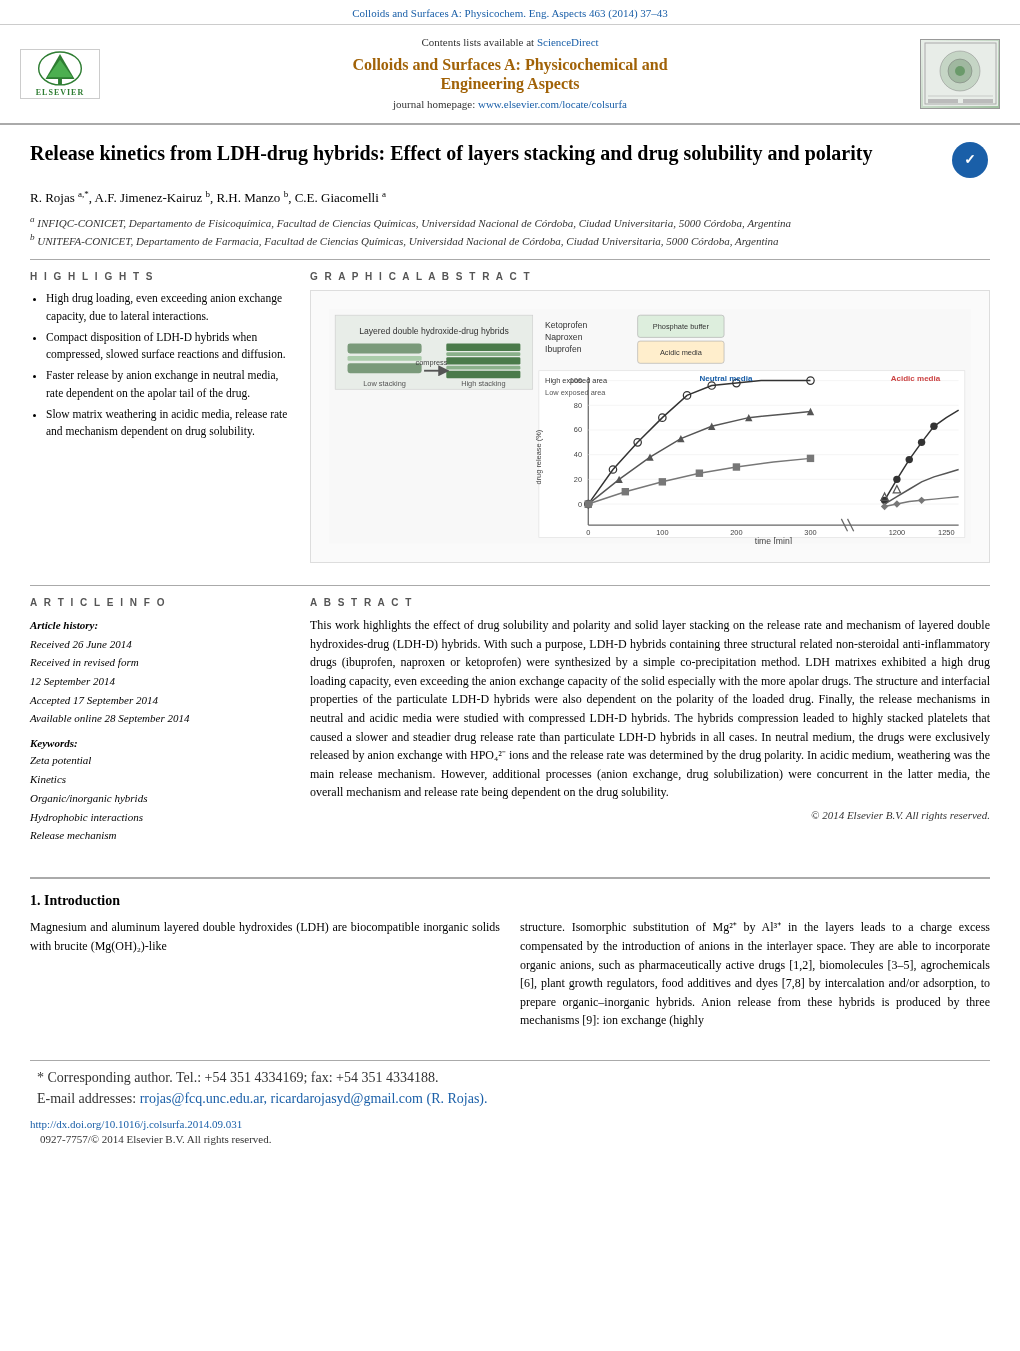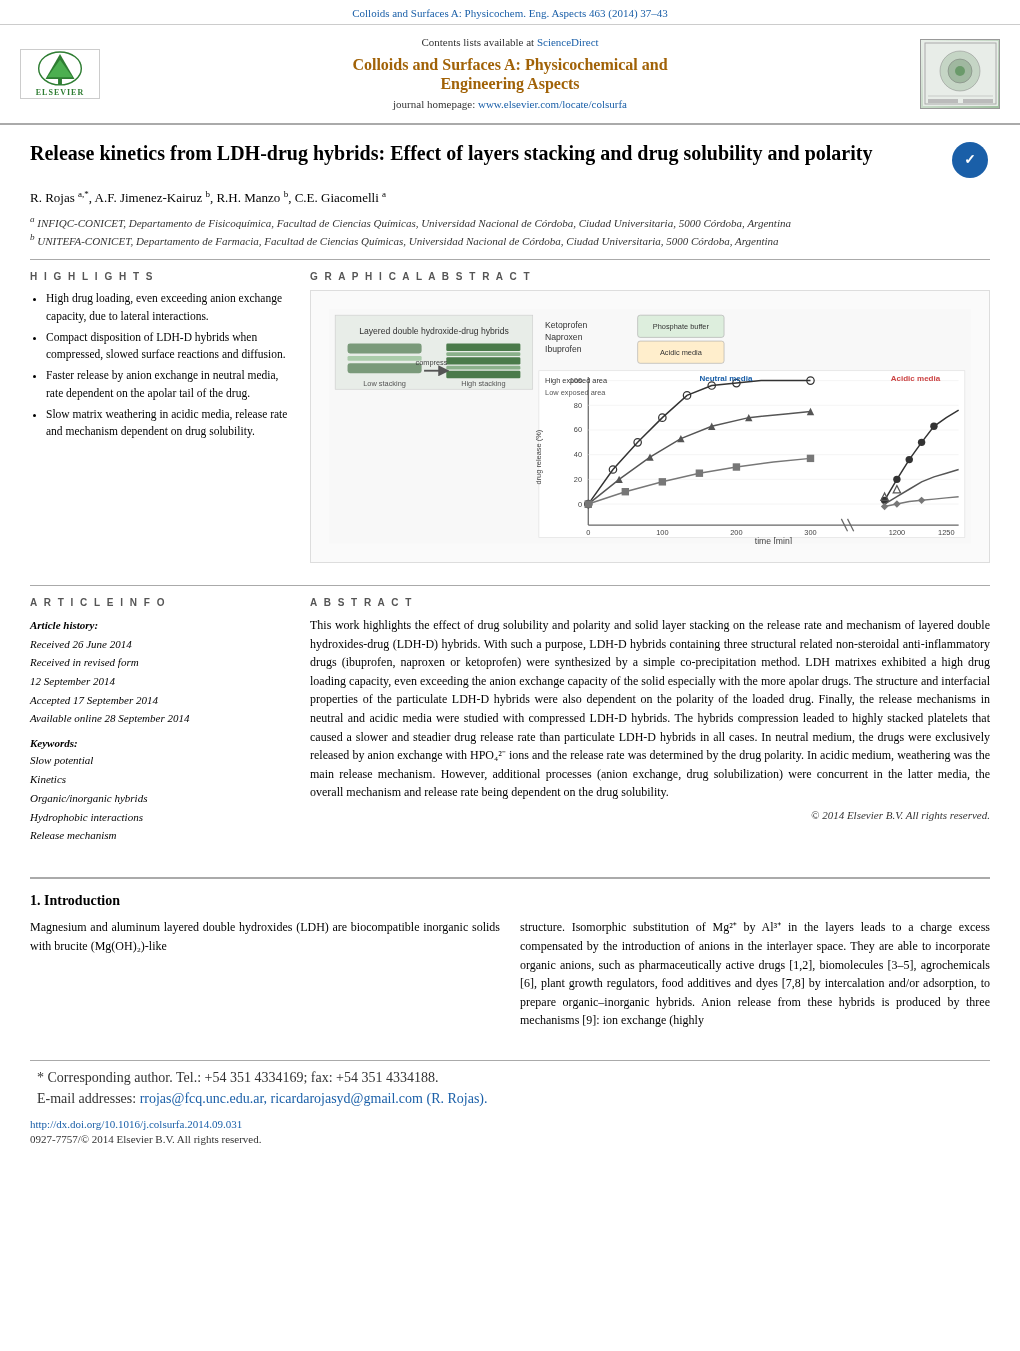--- a/index.html
+++ b/index.html
@@ -208,21 +208,21 @@
       text-align: justify;
     }
     .footnote-section {
       border-top: 1px solid #aaa;
       margin-top: 30px;
       padding-top: 6px;
       font-size: 11px;
     }
     .footnote-text { font-size: 14px; line-height: 1.5; color: #333; margin-left: 7px; }
     .doi-line { font-size: 11px; color: #1a5fa8; margin-top: 8px; }
-    .issn-line { font-size: 11px; color: #333; }
+    .issn-line { font-size: 11px; color: #333; margin-left: 10px; }
     a { color: #1a5fa8; text-decoration: none; }
     
     .ga-svg { width: 100%; height: 100%; }
   </style>
 </head>
 <body>
 
 <div class="top-bar">
   <span>Colloids and Surfaces A: Physicochem. Eng. Aspects 463 (2014) 37–43</span>
 </div>
@@ -442,21 +442,21 @@
         <div class="info-label">Article history:</div>
         <div>Received 26 June 2014</div>
         <div>Received in revised form</div>
         <div>12 September 2014</div>
         <div>Accepted 17 September 2014</div>
         <div>Available online 28 September 2014</div>
       </div>
       <div class="keywords-block">
         <div class="kw-label">Keywords:</div>
         <div class="kw-list">
-          <div>Slow potential</div>
+          <div>Zeta potential</div>
           <div>Kinetics</div>
           <div>Organic/inorganic hybrids</div>
           <div>Hydrophobic interactions</div>
           <div>Release mechanism</div>
         </div>
       </div>
     </div>
     <div class="col-right">
       <div class="section-label">A B S T R A C T</div>
       <div class="abstract-text">

